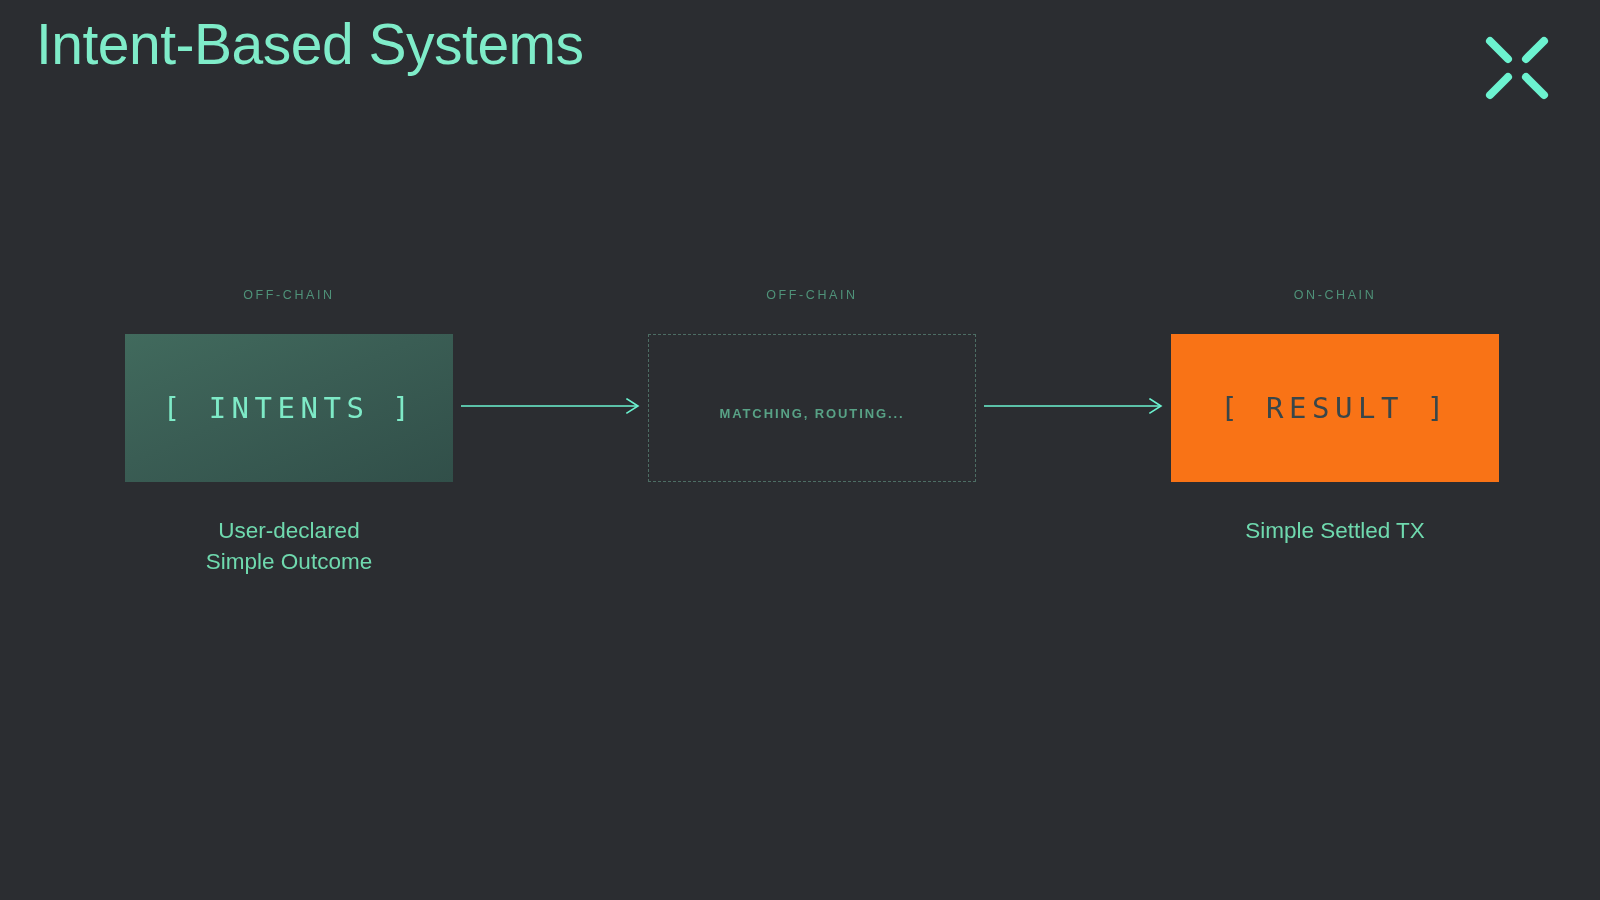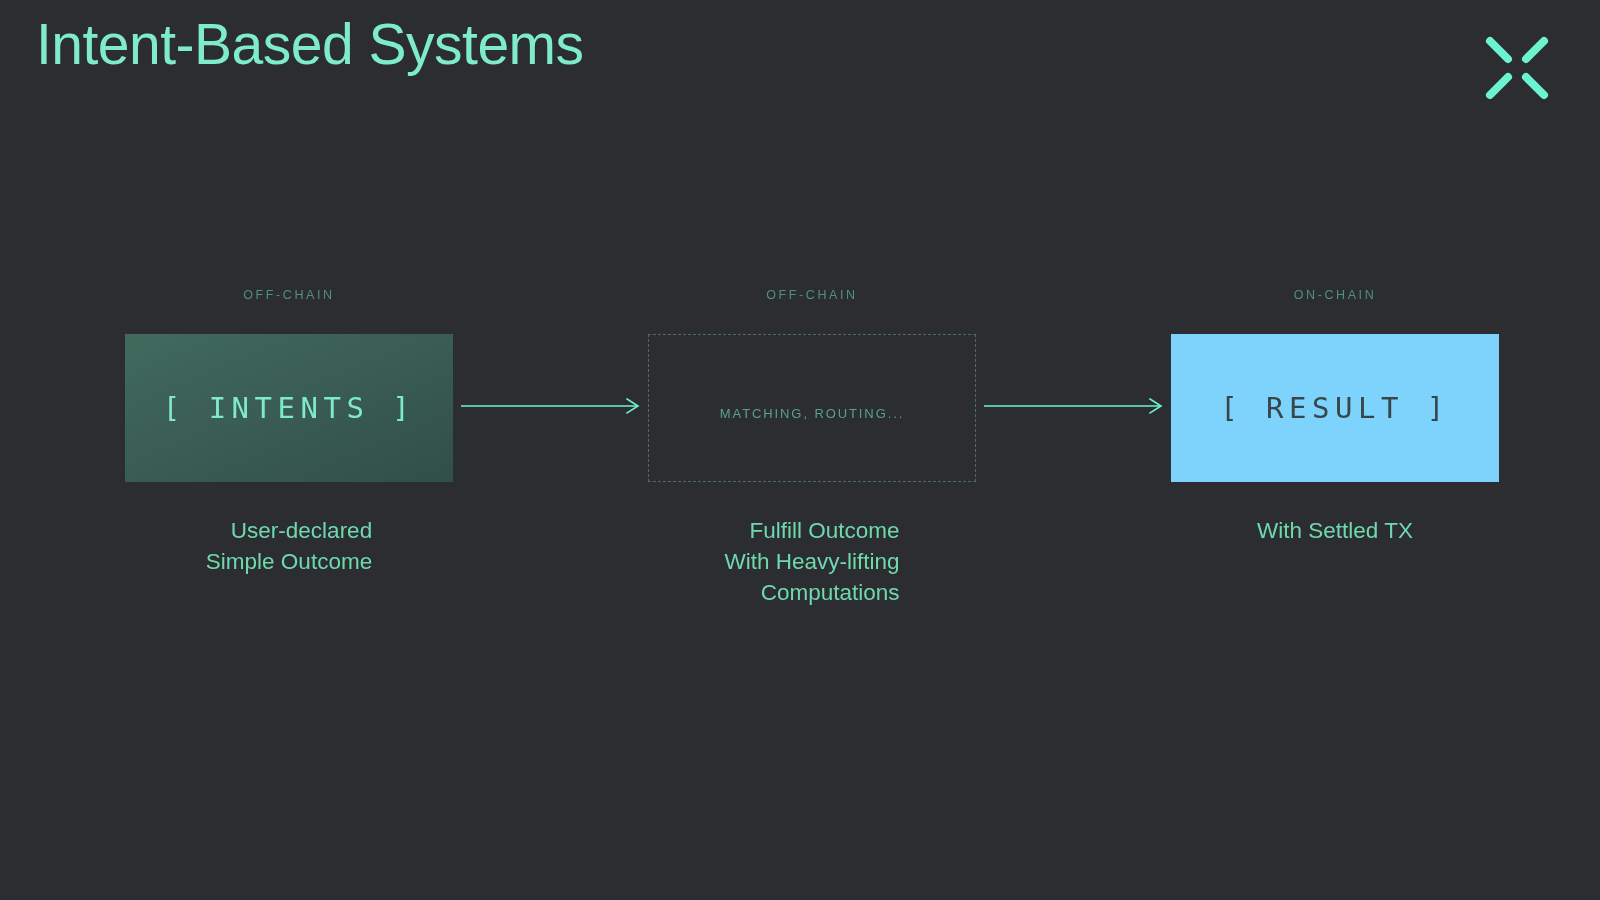--- a/index.html
+++ b/index.html
@@ -75,45 +75,45 @@
   }
 
   .stage-box.filled-gradient {
     background:linear-gradient(157deg, #416a5d 0%, #3a5d54 45%, #314f49 100%);
   }
   .stage-box.dashed {
     background:transparent;
     border:1.5px dashed #4d6d64;
   }
   .stage-box.solid {
-    background:#7dd3fc;
+    background:#f97316;
   }
 
   .box-title {
     font-family:"DejaVu Sans Mono", "Liberation Mono", monospace;
     font-size:29px;
     font-weight:400;
     letter-spacing:5.5px;
     color:#7eeac7;
     white-space:nowrap;
   }
   .stage-box.solid .box-title { color:#38464a; }
 
   .box-subtitle {
     margin-top:11px;
     font-size:13px;
-    font-weight:400;
+    font-weight:700;
     letter-spacing:1.9px;
     color:#58a286;
     white-space:nowrap;
   }
 
   .stage-caption {
     margin-top:33px;
-    text-align:right;
+    text-align:center;
     font-size:22.5px;
     font-weight:300;
     line-height:1.38;
     color:#6fd9ae;
     white-space:pre-line;
   }
 
   
   .connector {
     flex:0 0 195px;
@@ -161,34 +161,31 @@
         <line x1="0" y1="10" x2="176" y2="10" stroke="#6cf3d0" stroke-width="1.6"></line>
         <polyline points="166,3 177,10 166,17" fill="none" stroke="#6cf3d0" stroke-width="1.6" stroke-linecap="square" stroke-linejoin="miter"></polyline>
       </svg>
     </div>
 
     <div class="stage">
       <div class="stage-label">OFF-CHAIN</div>
       <div class="stage-box dashed">
         <div class="box-subtitle">MATCHING, ROUTING...</div>
       </div>
-      <div class="stage-caption">Fulfill Outcome
-With Heavy-lifting
-Computations</div>
     </div>
 
     <div class="connector">
       <svg width="180" height="20" viewBox="0 0 180 20" xmlns="http://www.w3.org/2000/svg">
         <line x1="0" y1="10" x2="176" y2="10" stroke="#6cf3d0" stroke-width="1.6"></line>
         <polyline points="166,3 177,10 166,17" fill="none" stroke="#6cf3d0" stroke-width="1.6" stroke-linecap="square" stroke-linejoin="miter"></polyline>
       </svg>
     </div>
 
     <div class="stage">
       <div class="stage-label">ON-CHAIN</div>
       <div class="stage-box solid">
         <div class="box-title">[ RESULT ]</div>
       </div>
-      <div class="stage-caption">With Settled TX</div>
+      <div class="stage-caption">Simple Settled TX</div>
     </div>
 
   </div>
 </div>
 
 </body></html>

